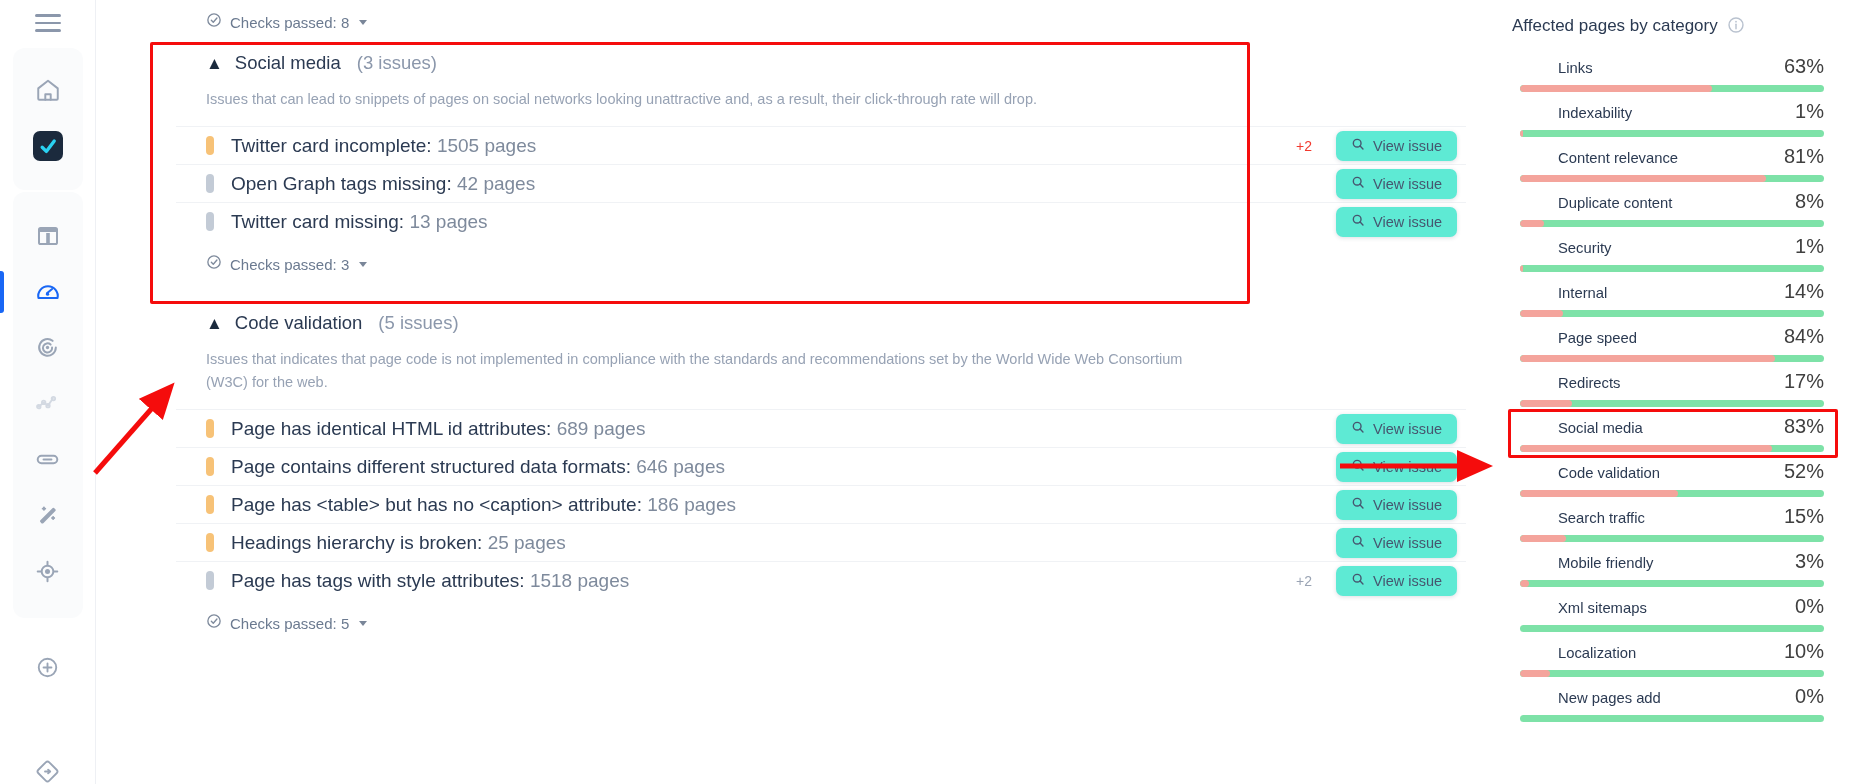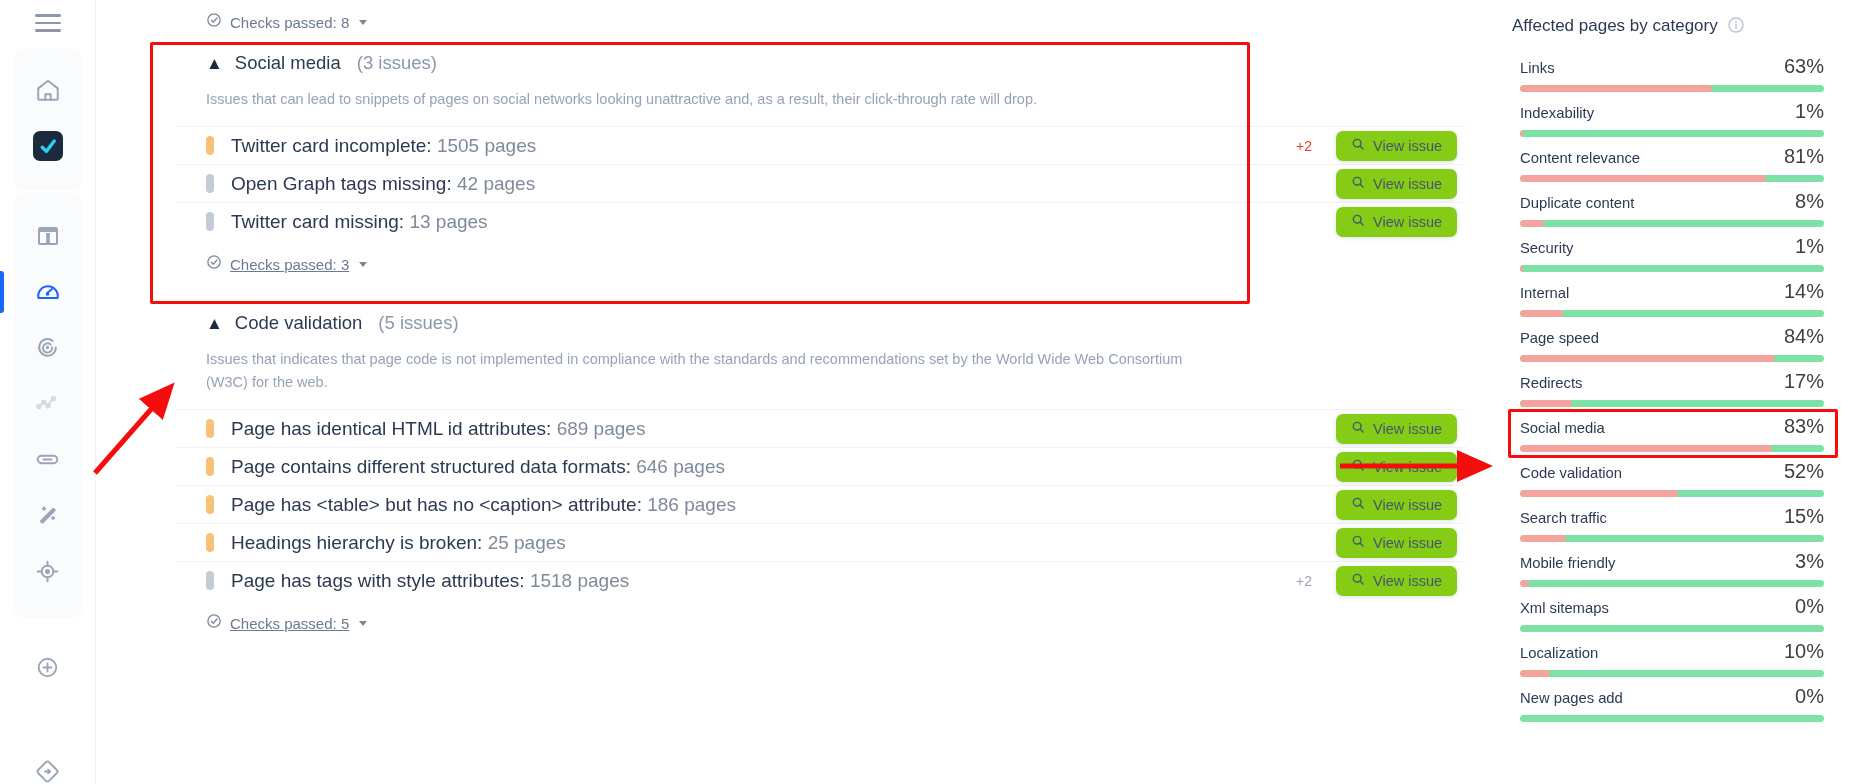--- a/index.html
+++ b/index.html
@@ -75,51 +75,51 @@
   .sev.note { background: #c3cbd6; }
   .issue-text { margin-left: 17px; font-size: 19px; color: #2b3a52;
     white-space: nowrap; }
   .issue-text .pages { color: #7e8a9c; }
   .issue-spacer { flex: 1 1 auto; }
   .plus-badge { font-size: 14px; margin-right: 24px; }
   .plus-badge.red { color: #f2392e; }
   .plus-badge.gray { color: #9aa4b4; }
   .view-btn {
     display: inline-flex; align-items: center; gap: 8px;
-    background: #84cc16; border: none; border-radius: 7px;
+    background: #5eead4; border: none; border-radius: 7px;
     box-shadow: 0 1px 4px rgba(40,60,90,0.17);
     height: 30px; padding: 0 15px; font-size: 14.5px; color: #46566f;
     cursor: pointer; font-family: "Liberation Sans", sans-serif;
     white-space: nowrap;
   }
   .view-btn svg { flex: 0 0 auto; }
   .btn-cell { width: 120px; display: flex; justify-content: flex-start; }
 
   .checks-foot { display: flex; align-items: center; gap: 8px;
     padding: 14px 0 0 30px; }
-  .checks-foot .ck-txt { font-size: 15px; color: #6b7a90; text-decoration: underline; }
+  .checks-foot .ck-txt { font-size: 15px; color: #6b7a90; }
 
   
   .hl-box {
     position: absolute; border: 3px solid #f50c0c; border-radius: 2px;
     pointer-events: none; z-index: 40;
   }
 
   
   .right {
     flex: 0 0 366px; width: 366px; height: 784px; background: #ffffff;
     padding: 16px 26px 0 22px; position: relative;
   }
   .right-title-row { display: flex; align-items: flex-start; gap: 9px; }
   .right-title { font-size: 17px; color: #2b3a52; }
   .info-ic { flex: 0 0 auto; }
 
   .cat-list { margin-top: 17px; }
   .cat { padding: 0 6px 0 8px; margin-bottom: 8px; }
-  .cat-top { display: flex; align-items: baseline; justify-content: space-between; }
+  .cat-top { display: flex; align-items: baseline; justify-content: space-between; margin-left: 38px; }
   .cat-name { font-size: 14.8px; color: #2b3a52; }
   .cat-pct { font-size: 20px; color: #404040; }
   .bar { position: relative; height: 7px; border-radius: 4px;
     background: #7ee2a8; margin-top: 7px; overflow: hidden; }
   .bar-fill { position: absolute; left: 0; top: 0; height: 7px;
     background: #f4a49c; border-radius: 4px; }
   .cat.boxed { position: relative; }
   .cat.boxed .hl-in {
     position: absolute; left: -4px; top: -6px; right: -8px; bottom: -6px;
     border: 3px solid #f50c0c; border-radius: 2px; pointer-events: none;

